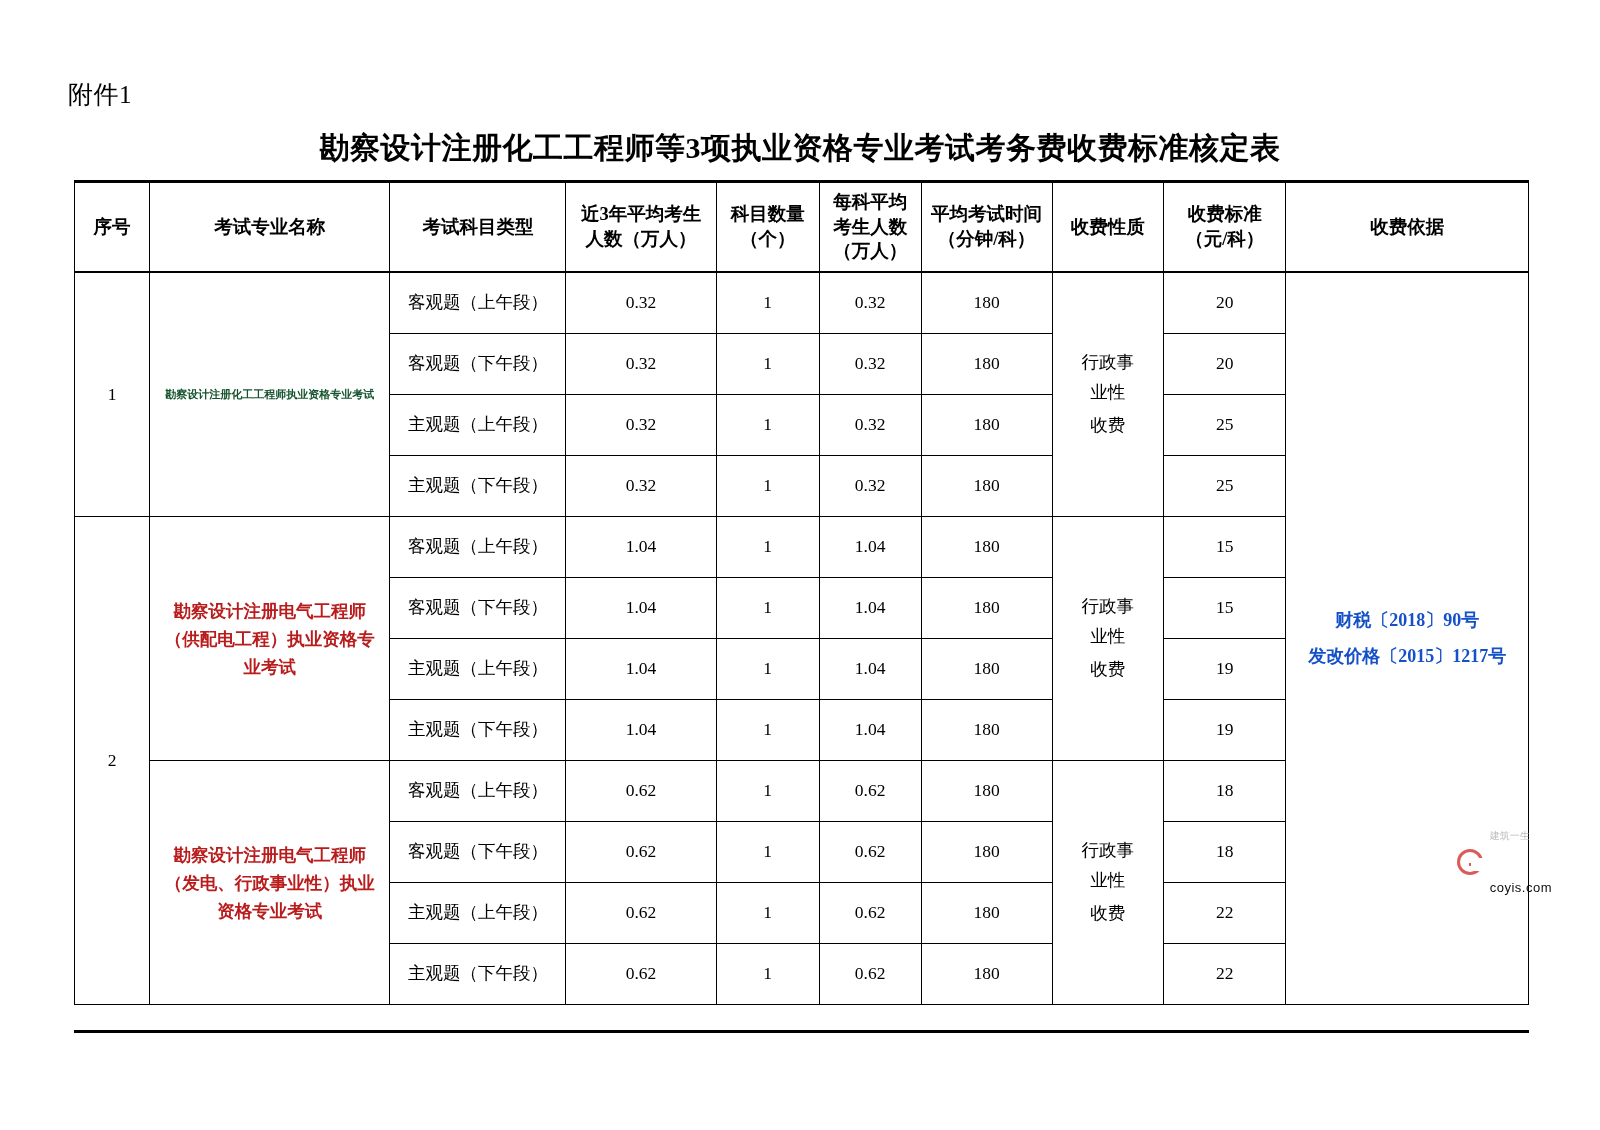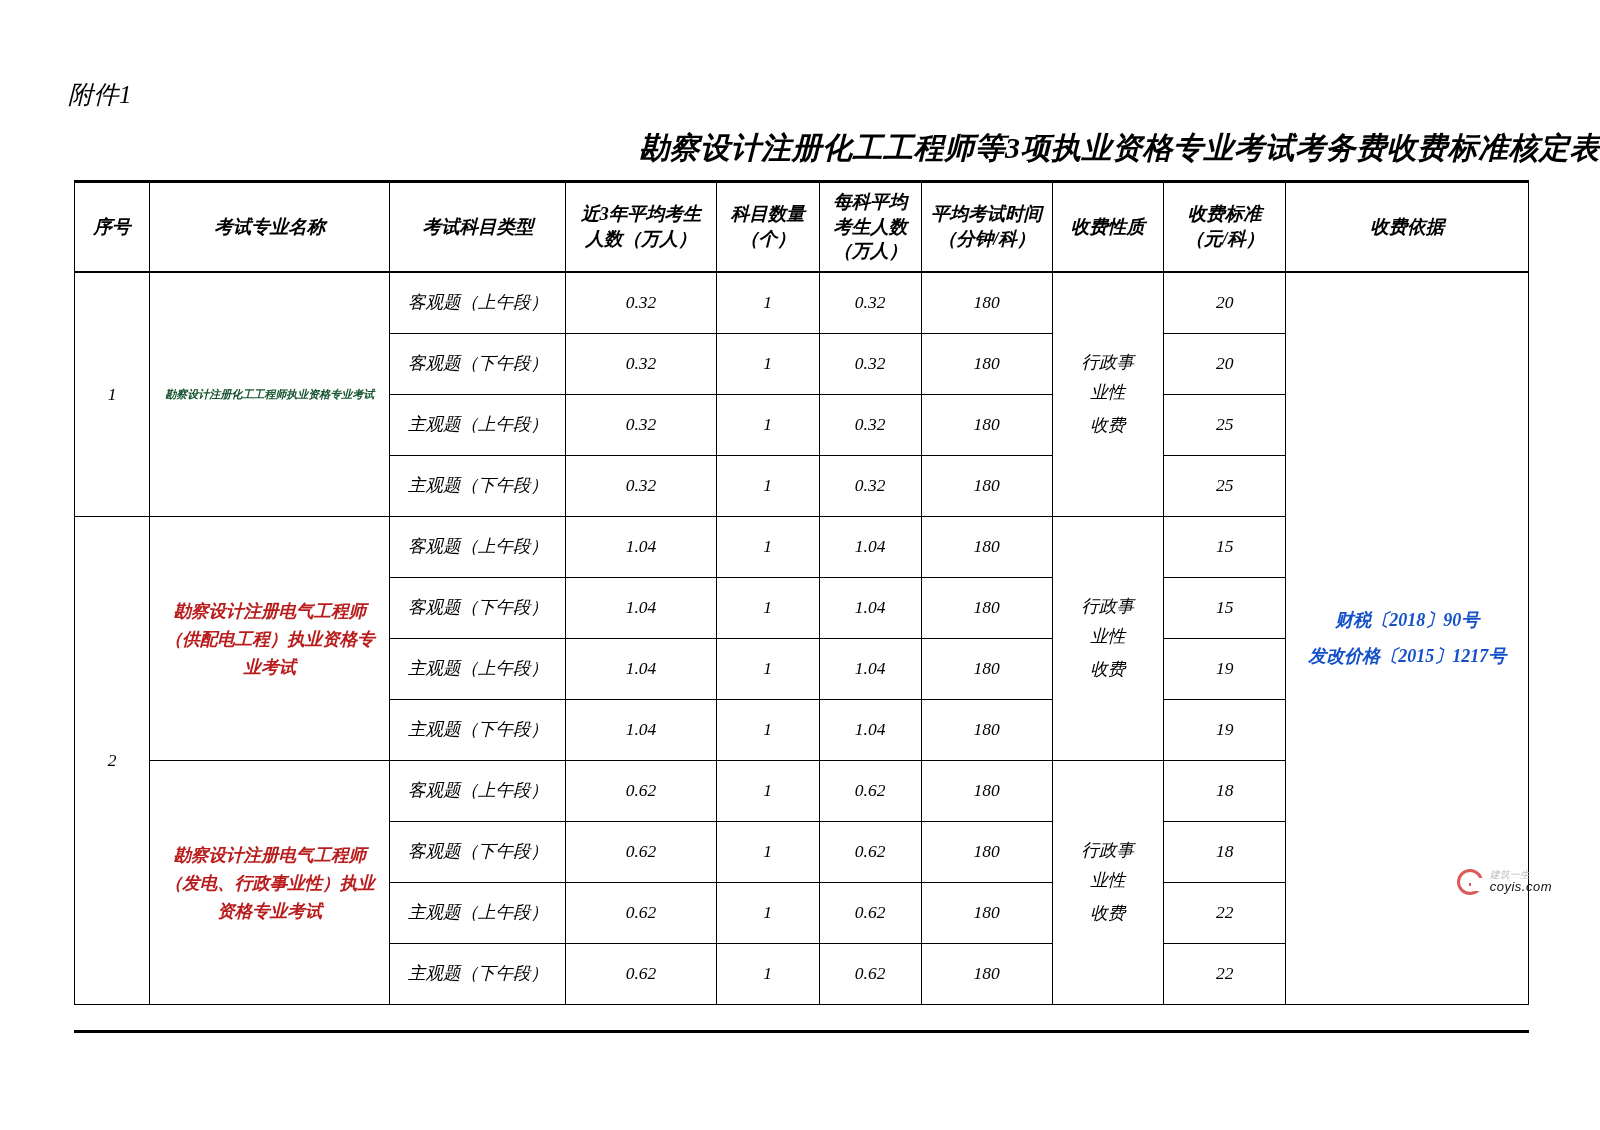--- a/index.html
+++ b/index.html
@@ -13,36 +13,35 @@
     font-family: "Liberation Serif", "DejaVu Serif", serif;
     color: #000000;
     position: relative;
     overflow: hidden;
   }
   .page {
     position: relative;
     width: 1600px;
     height: 917px;
     box-sizing: border-box;
-    font-style: italic;
   }
   .attach-label {
     position: absolute;
     left: 68px;
     top: 78px;
     font-size: 25px;
     letter-spacing: 0.5px;
     font-family: "Liberation Serif", "DejaVu Serif", serif;
   }
   .doc-title {
     position: absolute;
     left: 0;
     top: 128px;
     width: 1600px;
-    text-align: right;
+    text-align: center;
     font-size: 30px;
     font-weight: bold;
     letter-spacing: 0.5px;
     font-family: "Liberation Serif", "DejaVu Serif", serif;
   }
   .table-wrap {
     position: absolute;
     left: 74px;
     top: 180px;
     width: 1455px;
@@ -158,20 +157,21 @@
     right: 1px;
     top: 11px;
     width: 10px;
     height: 3px;
     background: #d9534f;
   }
   .wm-text {
     display: flex;
     flex-direction: column;
     line-height: 1.1;
+    gap: 40px;
   }
   .wm-cn {
     font-size: 10px;
     color: #b9b9b9;
     font-family: "Liberation Sans", sans-serif;
   }
   .wm-en {
     font-size: 13px;
     color: #000000;
     font-family: "Liberation Sans", sans-serif;

